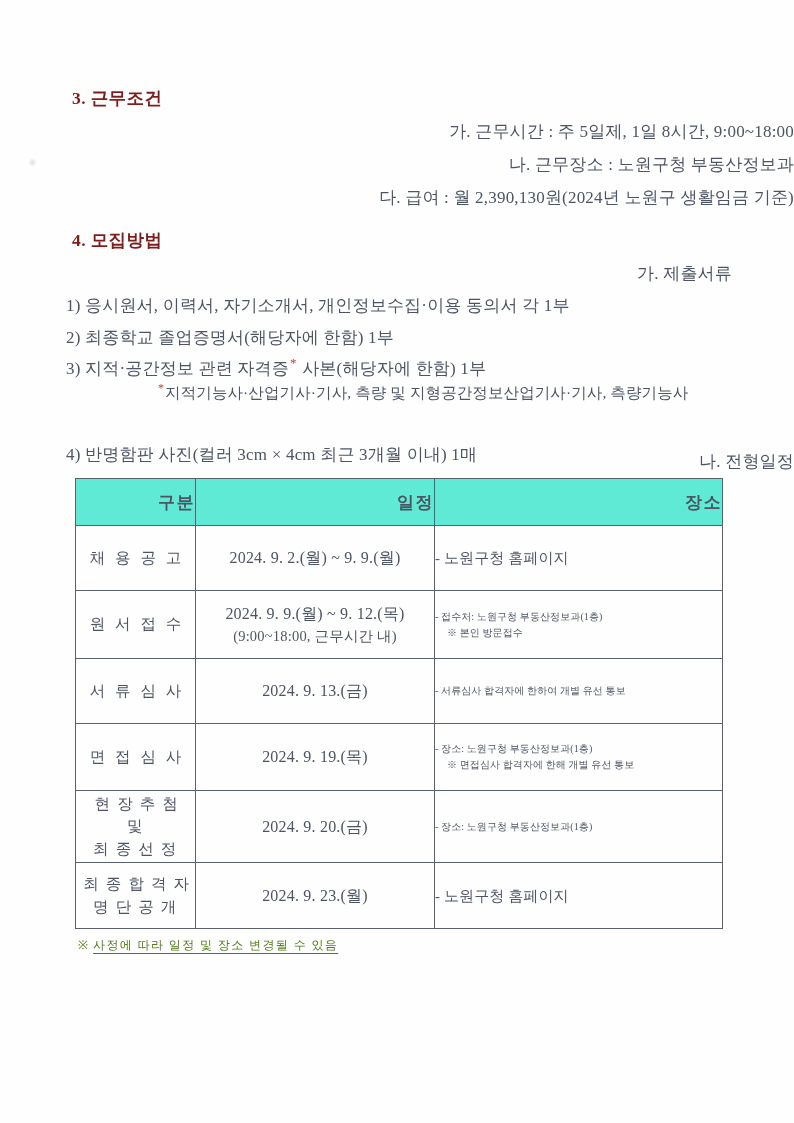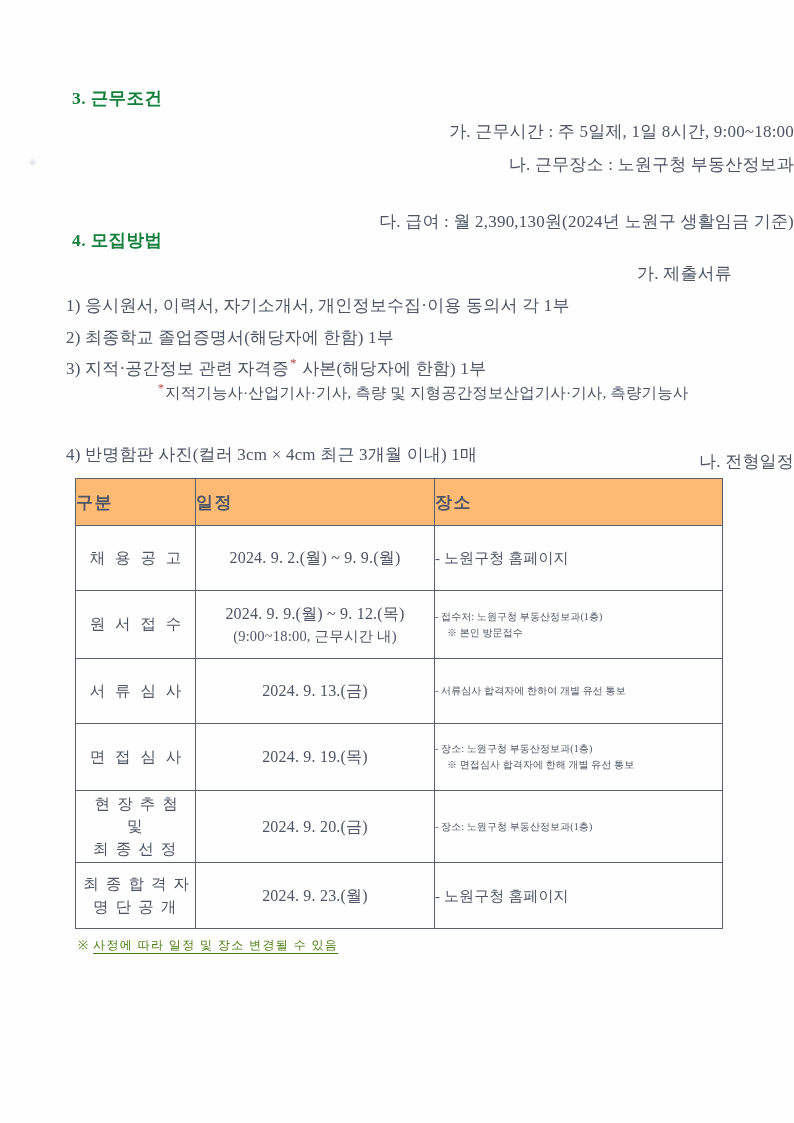--- a/index.html
+++ b/index.html
@@ -41,36 +41,36 @@
     left: 0;
     top: 0;
     width: 794px;
   }
 
   
   .sec-title {
     font-weight: bold;
     font-size: 17.5px;
     letter-spacing: 0.4px;
-    color: #15803d;
+    color: #7f1d1d;
   }
   .line {
     font-size: 17px;
     letter-spacing: 0.2px;
     color: #4d5565;
     white-space: nowrap;
   }
   .l-ind1 { padding-left: 84px; text-align: right; }   
   .l-ind2 { padding-left: 66px; }  
   .l-ind3 { padding-left: 120px; }  
 
   #sec3       { position: absolute; left: 72px;  top: 86px; }
   #sec3-a     { position: absolute; left: 0;     top: 120px; width: 794px; }
   #sec3-b     { position: absolute; left: 0;     top: 153px; width: 794px; }
-  #sec3-c     { position: absolute; left: 0;     top: 186px; width: 794px; margin-top: 24px; }
+  #sec3-c     { position: absolute; left: 0;     top: 186px; width: 794px; }
 
   #sec4       { position: absolute; left: 72px;  top: 228px; }
   #sec4-a     { position: absolute; left: 0;     top: 262px; width: 732px; }
   #doc1       { position: absolute; left: 0;     top: 294px; width: 794px; }
   #doc2       { position: absolute; left: 0;     top: 326px; width: 794px; }
   #doc3       { position: absolute; left: 0;     top: 357px; width: 794px; }
   #doc3-note  { position: absolute; left: 0;     top: 383px; width: 728px; margin-left: 38px; }
   #doc4       { position: absolute; left: 0;     top: 417px; width: 794px; margin-top: 26px; }
   #sec4-b     { position: absolute; left: 0;     top: 450px; width: 794px; }
 
@@ -104,26 +104,26 @@
     border-collapse: collapse;
     table-layout: fixed;
   }
   .sched-table td, .sched-table th {
     border: 1.4px solid #59616e;
     padding: 0;
     vertical-align: middle;
     color: #4d5565;
   }
   .sched-table thead th {
-    background: #fdba74;
+    background: #5eead4;
     height: 46px;
     font-size: 17px;
     font-weight: bold;
     letter-spacing: 1.5px;
-    text-align: left;
+    text-align: right;
   }
   .col-div  { width: 120px; }
   .col-sch  { width: 239px; }
   .col-loc  { width: 288px; }
 
   .cell-div {
     text-align: center;
     font-size: 15.5px;
     letter-spacing: 3px;
     padding: 4px 6px;

